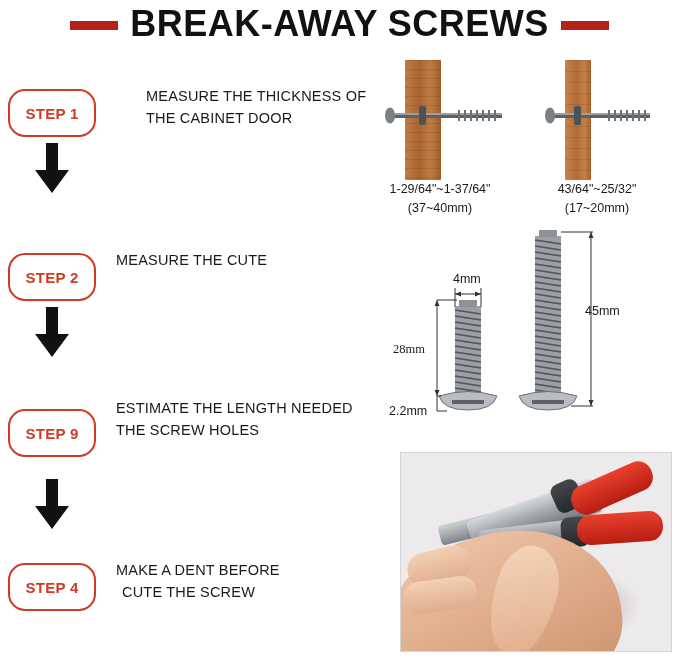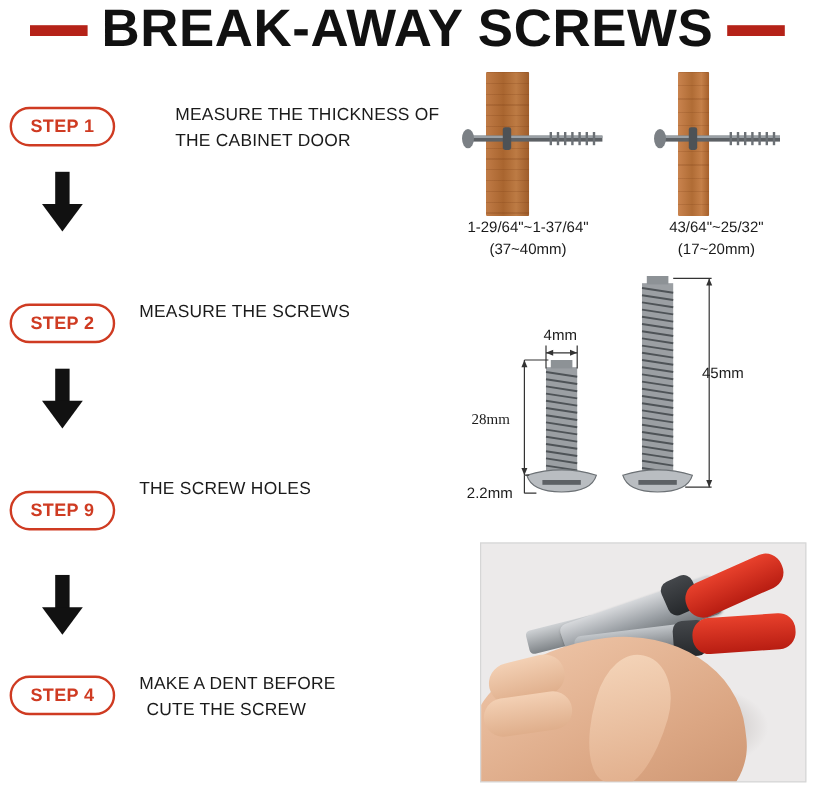--- a/index.html
+++ b/index.html
@@ -29,21 +29,21 @@
   }
   .header-bar {
     width: 48px;
     height: 9px;
     background: #b52218;
     flex: 0 0 auto;
   }
   .header-bar.left { margin-right: 12px; margin-top: 2px; }
   .header-bar.right { margin-left: 12px; margin-top: 2px; }
   .header-title {
-    font-size: 44px;
+    font-size: 36px;
     font-weight: bold;
     letter-spacing: 0.5px;
     color: #111;
     white-space: nowrap;
     line-height: 1;
     text-align: right;
   }
 
   
   .steps {
@@ -54,21 +54,21 @@
   }
   .step-row {
     position: absolute;
     left: 0;
     width: 380px;
   }
   .step-badge {
     position: absolute;
     left: 8px;
     width: 88px;
-    height: 33px;
+    height: 48px;
     border: 2px solid #cf3b22;
     border-radius: 17px;
     box-sizing: border-box;
     display: flex;
     align-items: center;
     justify-content: center;
     background: #fff;
   }
   .step-badge span {
     font-size: 15px;
@@ -291,36 +291,37 @@
       <rect x="13" y="0" width="12" height="30" fill="#111"></rect>
       <polygon points="2,27 36,27 19,50" fill="#111"></polygon>
     </svg>
   </div>
 
   <div class="step-row" style="top:178px;">
     <div class="step-badge">
       <span>STEP 2</span>
     </div>
     <div class="step-text" style="top:-4px;">
-      <div>MEASURE THE SCREWS</div>
+      <div>MEASURE THE CUTE</div>
     </div>
   </div>
 
   <div class="arrow" style="top:232px;">
     <svg width="38" height="52" viewBox="0 0 38 52">
       <rect x="13" y="0" width="12" height="30" fill="#111"></rect>
       <polygon points="2,27 36,27 19,50" fill="#111"></polygon>
     </svg>
   </div>
 
   <div class="step-row" style="top:334px;">
     <div class="step-badge">
       <span>STEP 9</span>
     </div>
     <div class="step-text" style="top:-12px;">
+      <div>ESTIMATE THE LENGTH NEEDED</div>
       <div>THE SCREW HOLES</div>
     </div>
   </div>
 
   <div class="arrow" style="top:404px;">
     <svg width="38" height="52" viewBox="0 0 38 52">
       <rect x="13" y="0" width="12" height="30" fill="#111"></rect>
       <polygon points="2,27 36,27 19,50" fill="#111"></polygon>
     </svg>
   </div>

